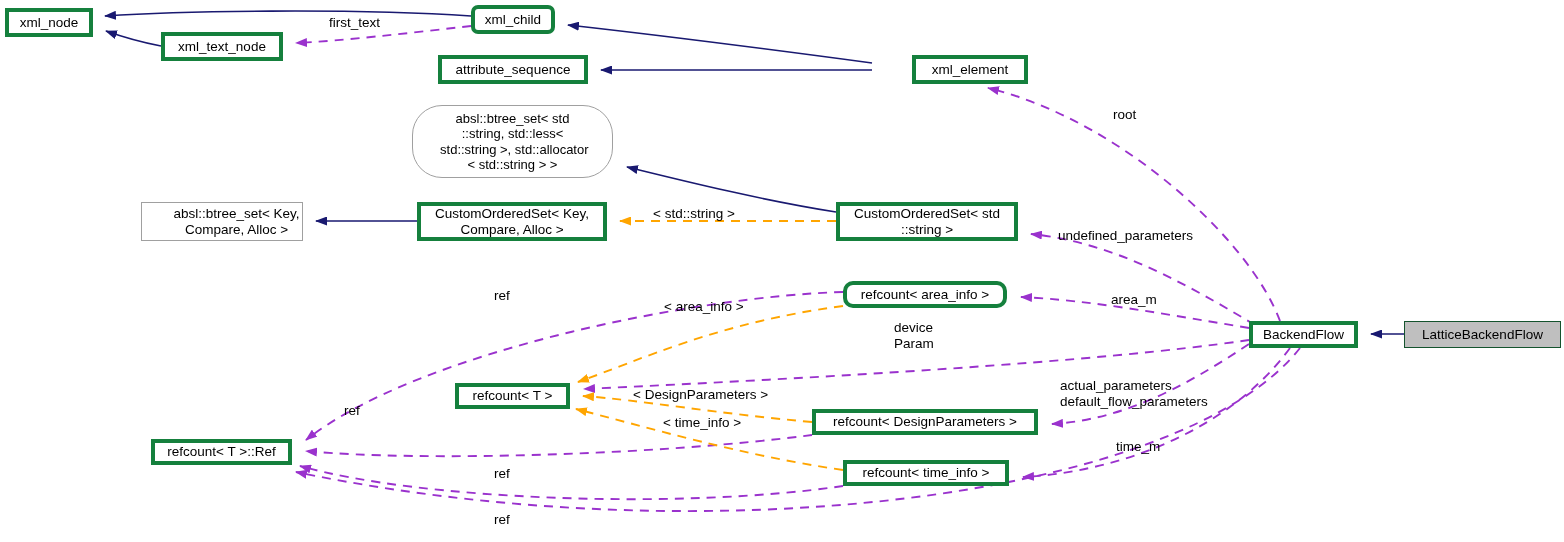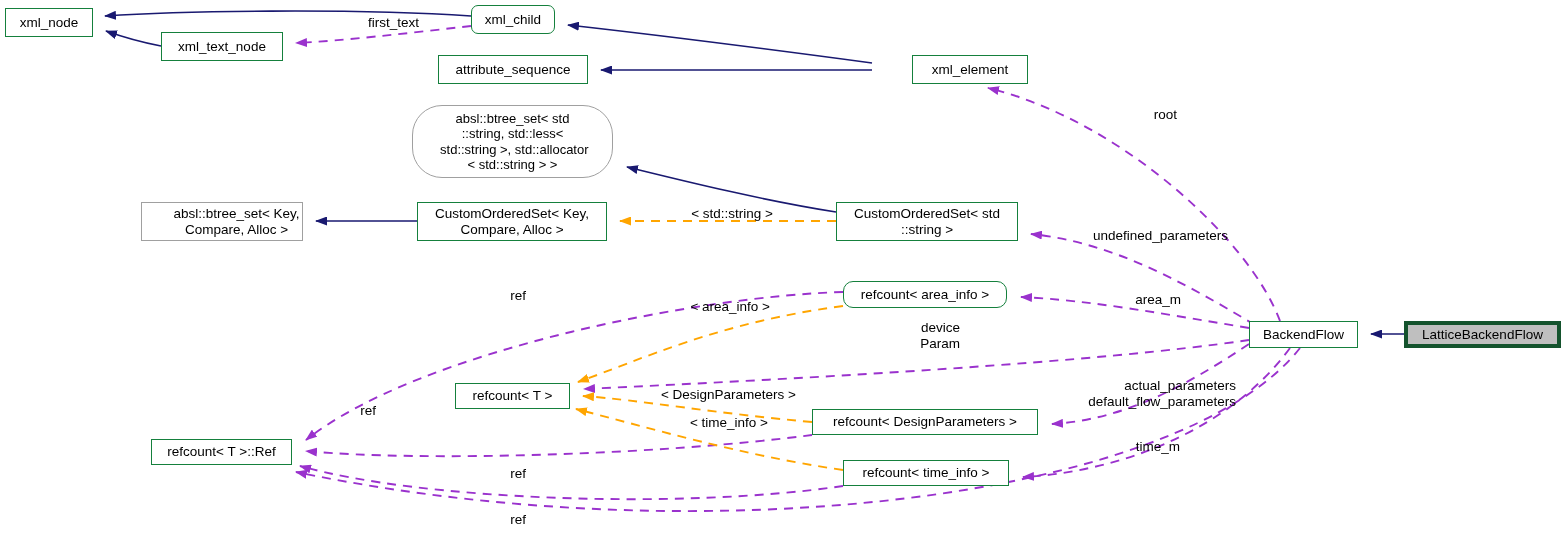--- a/index.html
+++ b/index.html
@@ -27,39 +27,39 @@
     position: absolute;
     box-sizing: border-box;
     display: flex;
     align-items: center;
     justify-content: center;
     text-align: center;
     font-size: 13.5px;
     line-height: 1.18;
     color: #000000;
     background: #ffffff;
-    border: 1px solid #15803d;
+    border: 4px solid #15803d;
     white-space: pre;
     padding: 0 6px;
     z-index: 3;
   }
   .node.gray-border {
     border: 1px solid #a0a0a0;
   }
   .node.gray-fill {
     background: #bfbfbf;
-    border: 4px solid #14532d;
+    border: 1px solid #14532d;
   }
   .edge-label {
     position: absolute;
     font-size: 13.5px;
     line-height: 1.18;
     color: #000000;
     white-space: pre;
-    text-align: right;
+    text-align: left;
     z-index: 4;
     background: transparent;
   }
 </style>
 </head>
 <body>
 
 <div id="canvas">
 
   <svg id="edges" viewBox="0 0 1564 542">

